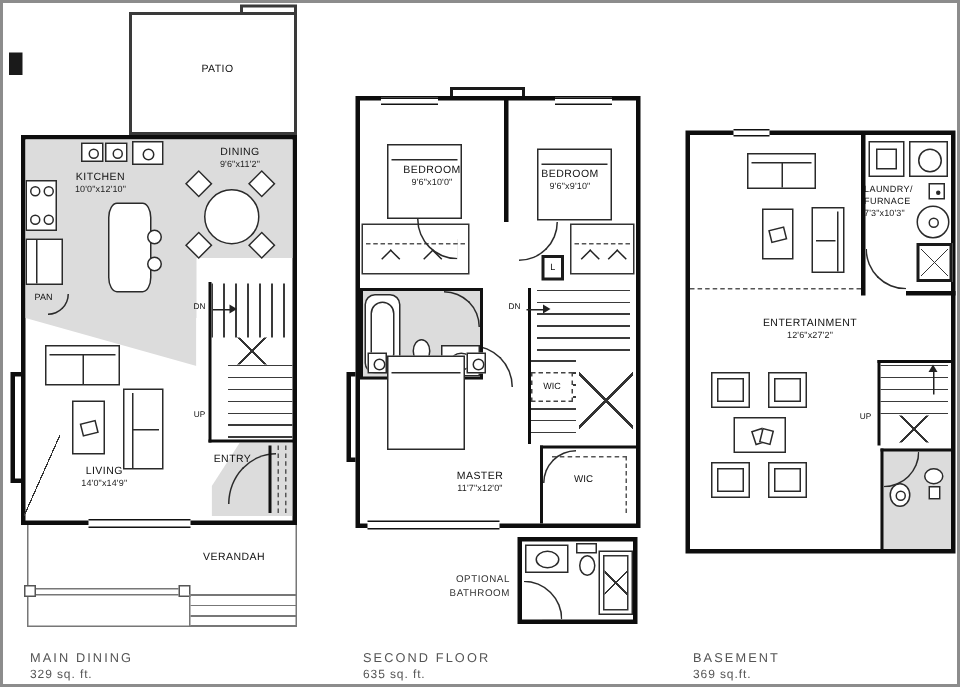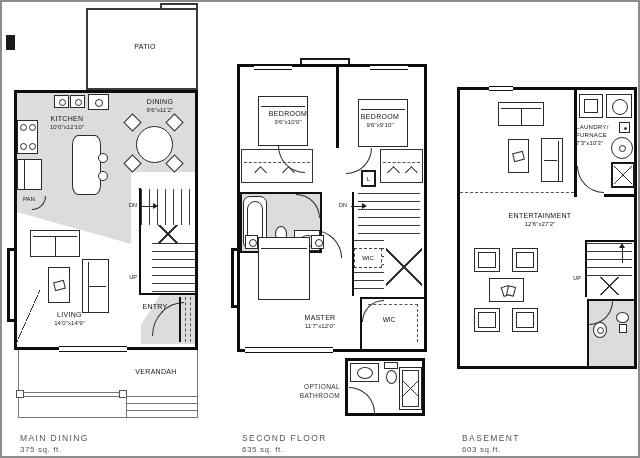--- a/index.html
+++ b/index.html
@@ -128,21 +128,21 @@
     <div class="abs win" style="left:57px;top:344px;width:68px;height:6px;"></div>
 
     <div class="abs" style="left:16px;top:348px;width:180px;height:68px;border:1px solid #777;border-top:none;"></div>
     <div class="abs" style="left:16px;top:390px;width:108px;height:5px;border-top:1px solid #777;border-bottom:1px solid #777;"></div>
     <div class="fur" style="left:14px;top:388px;width:8px;height:8px;border-color:#555;"></div>
     <div class="fur" style="left:117px;top:388px;width:8px;height:8px;border-color:#555;"></div>
     <div class="abs steps" style="left:124px;top:394px;width:72px;height:22px;border-left:1px solid #777;"></div>
     <div class="lbl" style="left:124px;top:366px;width:60px;"><span>VERANDAH</span></div>
 
     <div class="cap" style="left:18px;top:431px;">MAIN DINING</div>
-    <div class="cap2" style="left:18px;top:443px;">375 sq. ft.</div>
+    <div class="cap2" style="left:18px;top:443px;">329 sq. ft.</div>
   </div>
 
   <div>
     <div class="abs wall2" style="left:298px;top:56px;width:50px;height:10px;"></div>
     <div class="abs wall3" style="left:229px;top:246px;width:10px;height:60px;"></div>
     <div class="abs wall3" style="left:235px;top:62px;width:190px;height:288px;"></div>
     <div class="abs win" style="left:252px;top:63px;width:38px;height:5px;"></div>
     <div class="abs win" style="left:368px;top:63px;width:38px;height:5px;"></div>
     <div class="abs" style="left:334px;top:62px;width:3px;height:84px;background:#0d0d0d;"></div>
 
@@ -311,16 +311,16 @@
 
     <div class="abs gray" style="left:585px;top:297px;width:47px;height:67px;border-left:2px solid #111;border-top:2px solid #111;"></div>
     <div class="abs arc-br" style="left:587px;top:299px;width:24px;height:24px;"></div>
     <div class="circ" style="left:591px;top:320px;width:14px;height:16px;">
       <div class="circ" style="left:3px;top:4px;width:7px;height:7px;"></div>
     </div>
     <div class="circ" style="left:614px;top:310px;width:13px;height:11px;"></div>
     <div class="fur" style="left:617px;top:322px;width:8px;height:9px;"></div>
 
     <div class="cap" style="left:460px;top:431px;">BASEMENT</div>
-    <div class="cap2" style="left:460px;top:443px;">603 sq.ft.</div>
+    <div class="cap2" style="left:460px;top:443px;">369 sq.ft.</div>
   </div>
 
 </div>
 
 </body></html>

